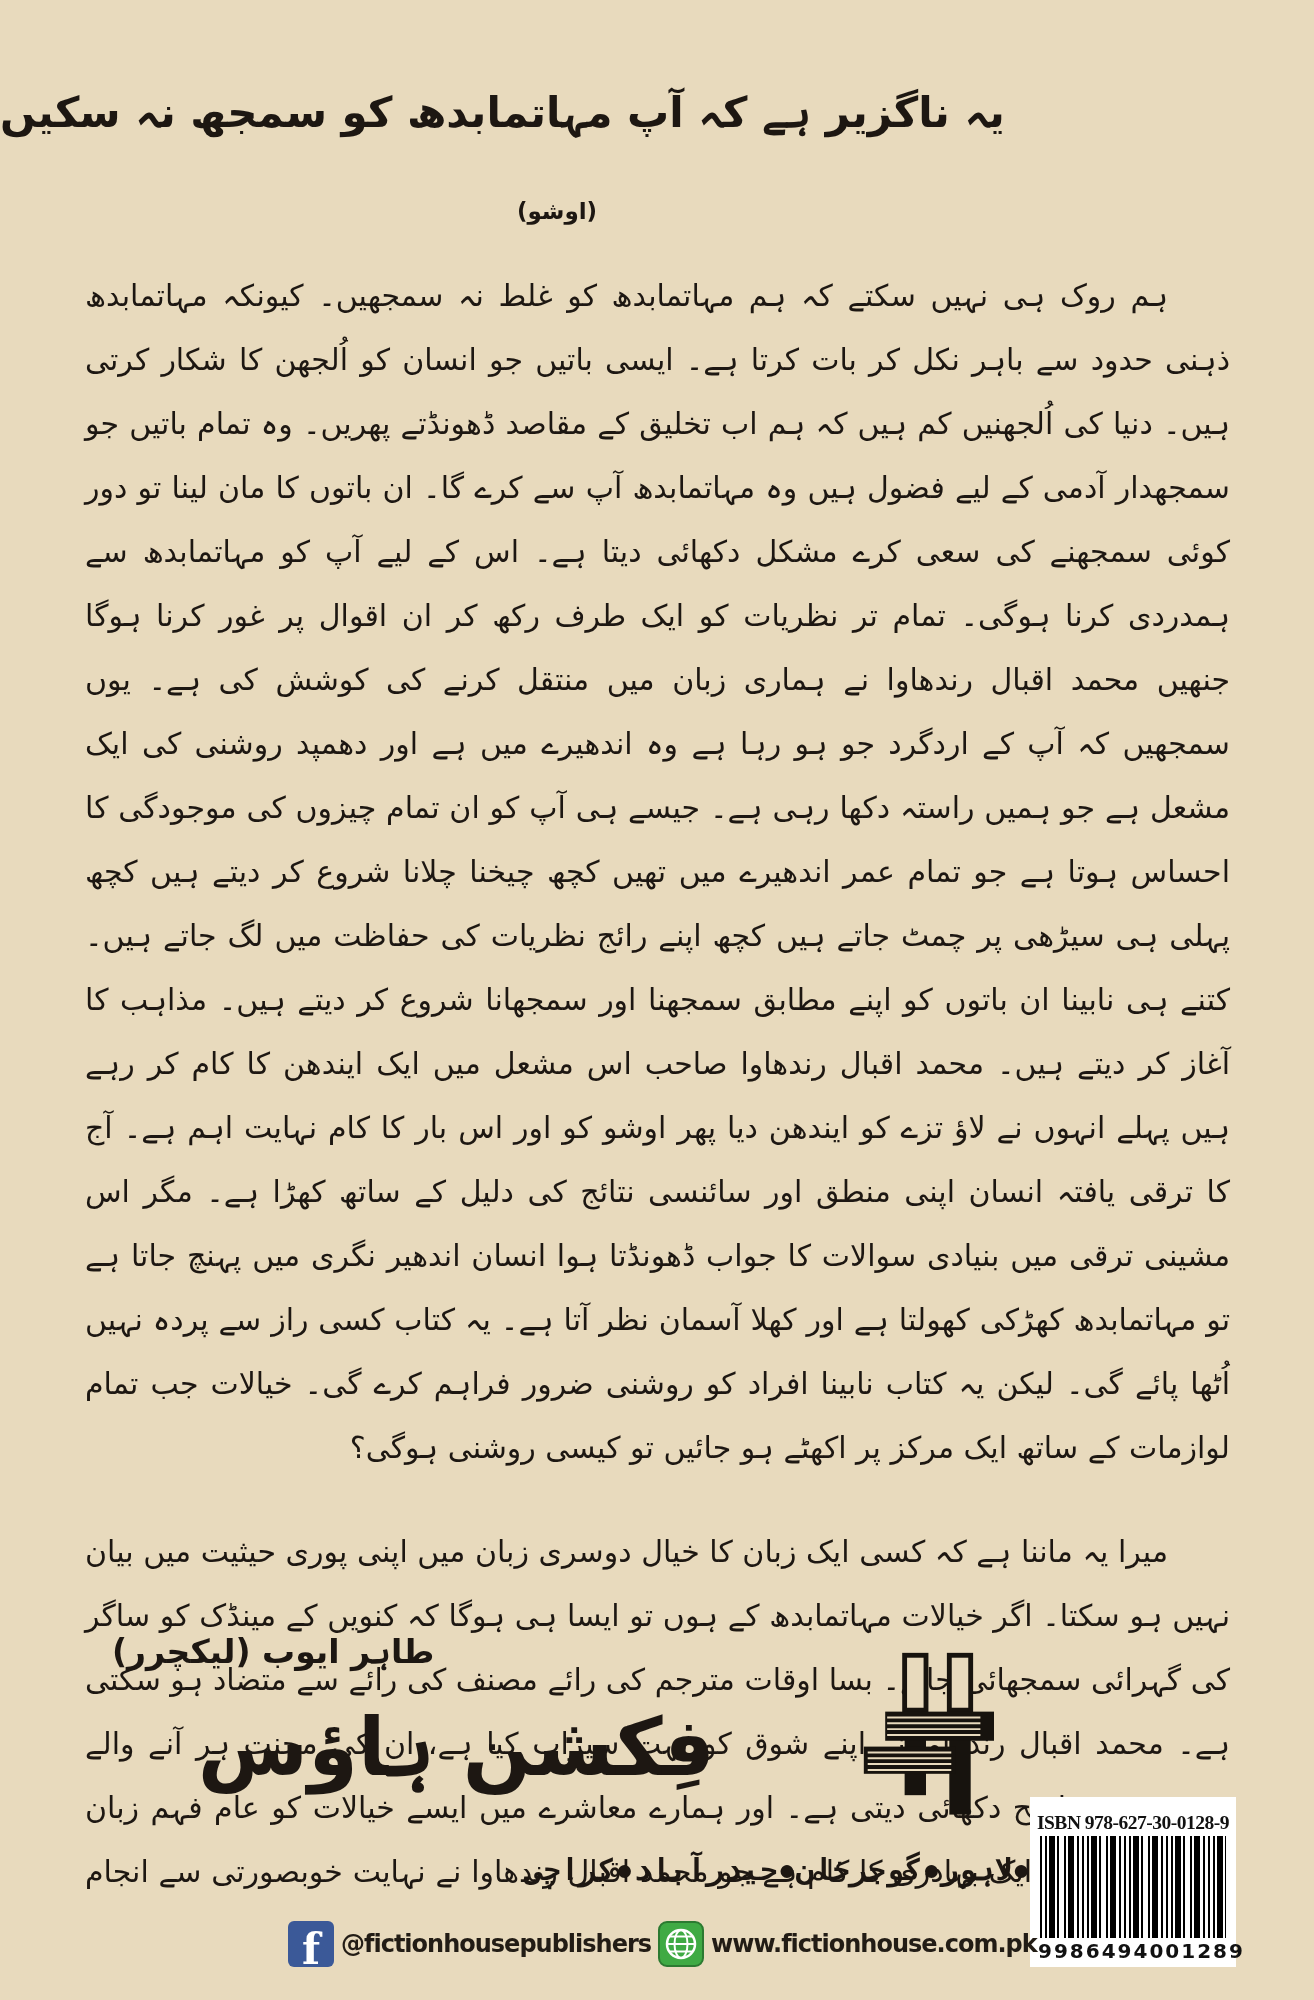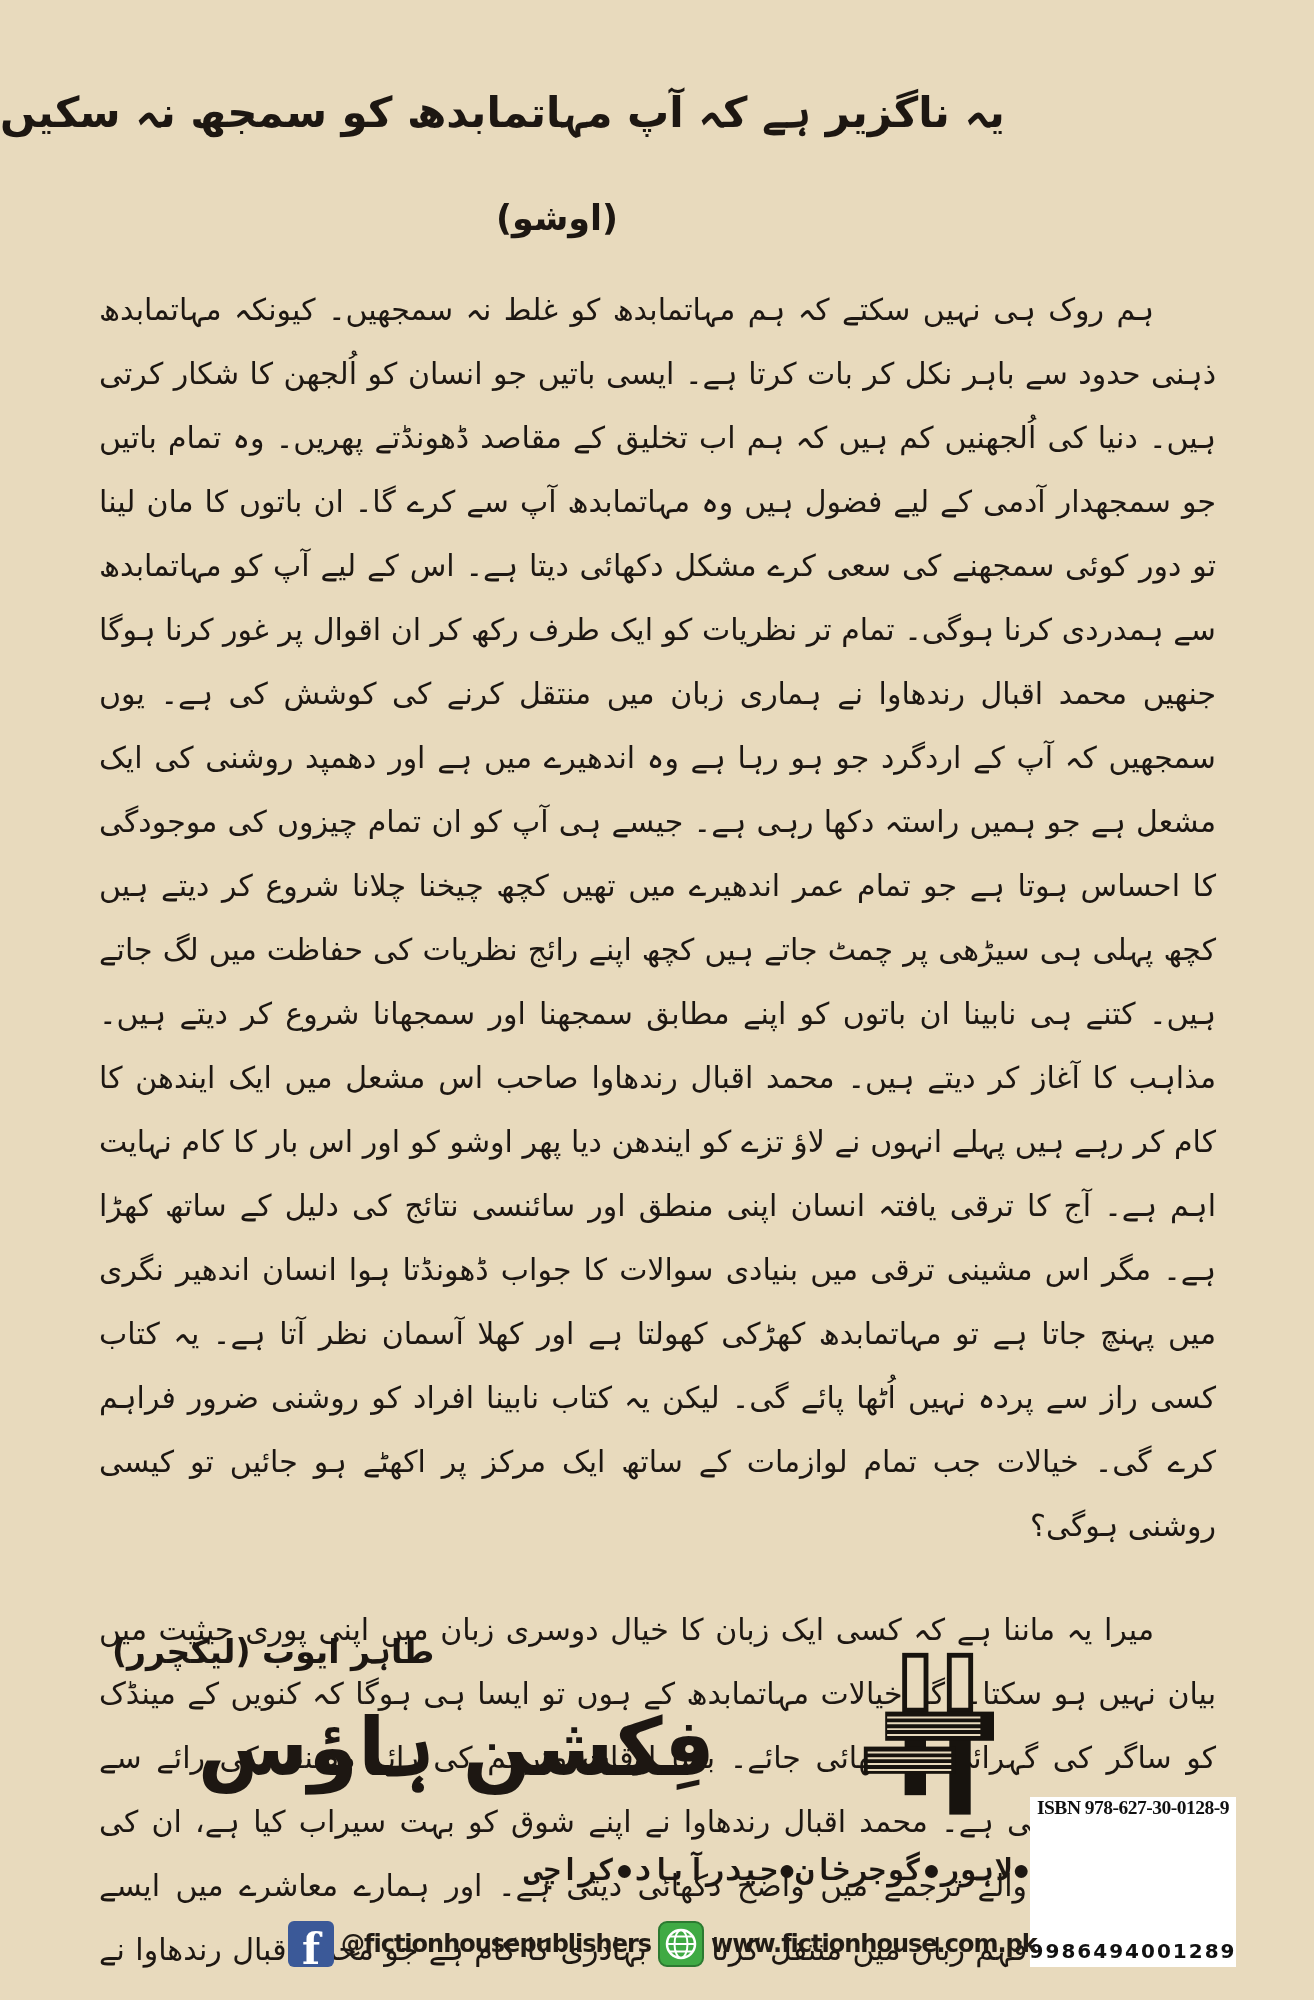--- a/index.html
+++ b/index.html
@@ -17,33 +17,33 @@
   .quote-heading{
     position:absolute;top:88px;left:0;right:0;
     text-align:left;
     direction:rtl;
     font-size:42px;font-weight:bold;
     letter-spacing:0;
   }
   .quote-attribution{
     position:absolute;top:198px;left:0;right:0;
     text-align:center;direction:rtl;
-    font-size:35px;font-weight:bold;
+    font-size:23px;font-weight:bold;
   }
   .quote-attribution .shift{position:relative;left:-100px;}
   
   .review{
     position:absolute;top:264px;left:85px;right:84px;
     direction:rtl;
     text-align:justify;
     font-size:30px;
     line-height:64px;
     font-weight:500;
   }
-  .review p{margin:14px;text-indent:62px;}
+  .review p{margin:0;text-indent:62px;}
   .review p + p{margin-top:40px;}
   .signature{
     position:absolute;left:112px;top:1632px;
     direction:rtl;
     font-size:33px;font-weight:bold;
   }
   
   .publisher-name{
     position:absolute;left:295px;top:1688px;width:420px;
     text-align:center;direction:rtl;
@@ -84,22 +84,22 @@
   .globe-icon{
     width:46px;height:46px;border-radius:9px;
     display:flex;align-items:center;justify-content:center;
     flex:0 0 auto;border:2px solid #2c7a31;box-sizing:border-box;
   }
   
   .isbn-box{
     position:absolute;left:1030px;top:1797px;width:206px;height:170px;
     background:#ffffff;
     box-sizing:border-box;
-    padding:0 6px 4px 6px;
-    display:flex;flex-direction:column;align-items:center;
+    padding:15px 6px 4px 6px;
+    display:flex;flex-direction:column;
   }
   .isbn-label{
     font-family:"Liberation Serif",serif;
     font-size:19.5px;font-weight:bold;color:#111;
     text-align:center;white-space:nowrap;
     letter-spacing:-0.5px;
   }
   .barcode-bars{
     flex:1;margin:2px 4px 0 4px;
     background-color:#fff;

